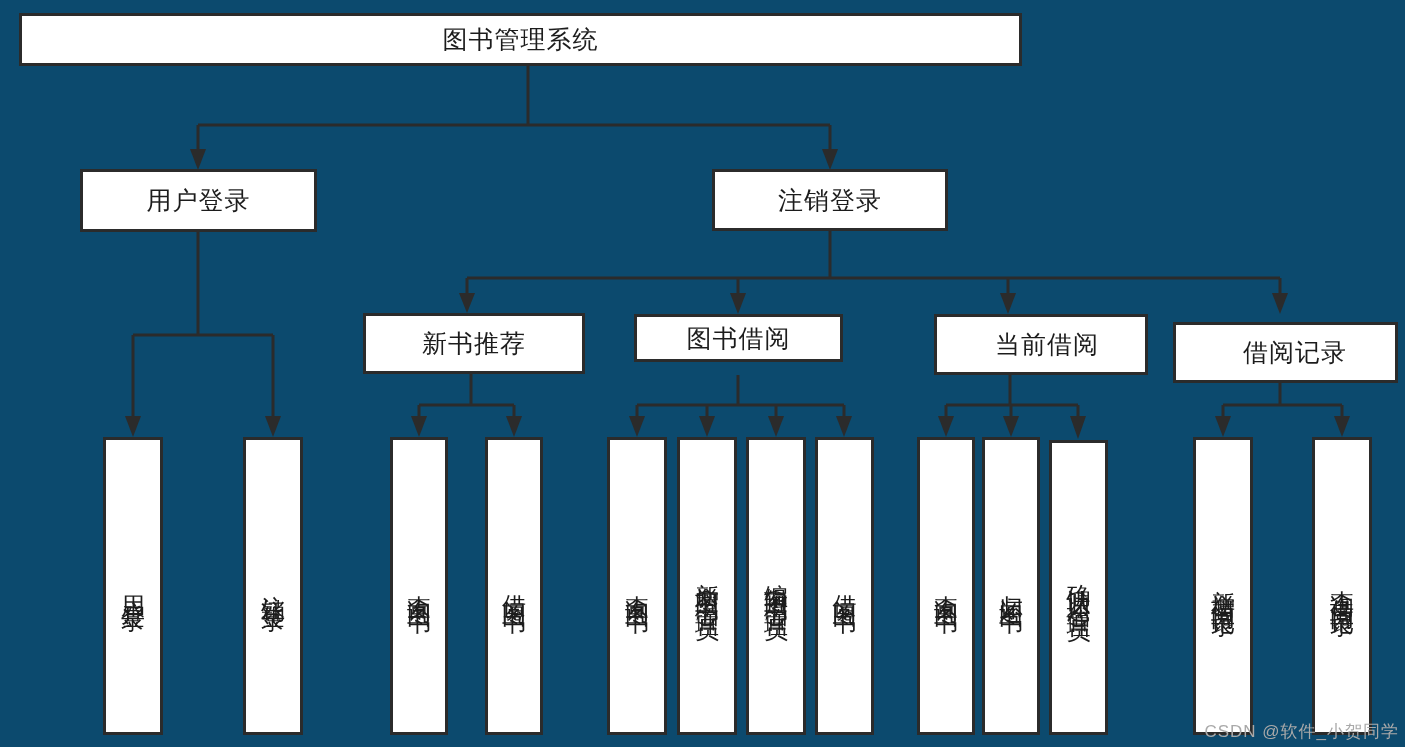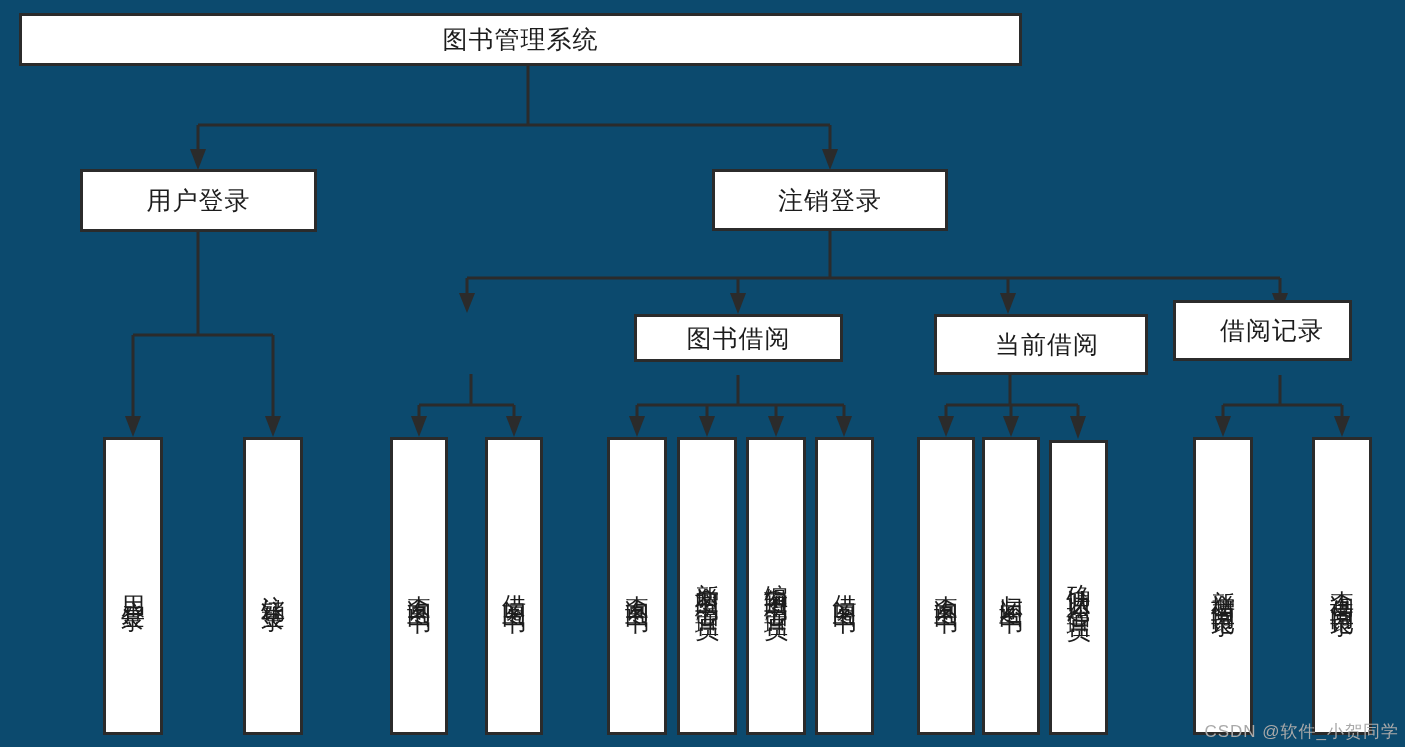--- a/index.html
+++ b/index.html
@@ -35,21 +35,21 @@
     letter-spacing:5px;
     line-height:1;
   }
   
   #n-root            {left:19px;  top:13px;  width:1003px; height:53px;}
   #n-user-login      {left:80px;  top:169px; width:237px;  height:63px;}
   #n-book-mgmt       {left:712px; top:169px; width:236px;  height:62px;}
   #n-new-book        {left:363px; top:313px; width:222px;  height:61px;}
   #n-book-borrow     {left:634px; top:314px; width:209px;  height:48px;}
   #n-current-borrow  {left:934px; top:314px; width:214px;  height:61px;padding-left:12px;}
-  #n-borrow-records  {left:1173px;top:300px; width:179px;  height:61px;padding-left:19px;}
+  #n-borrow-records  {left:1173px;top:322px; width:225px;  height:61px;padding-left:19px;}
   #n-login-leaf      {left:103px; top:437px; width:60px; height:298px;}
   #n-logout-leaf     {left:243px; top:437px; width:60px; height:298px;}
   #n-query-1         {left:390px; top:437px; width:58px; height:298px;}
   #n-borrow-1        {left:485px; top:437px; width:58px; height:298px;}
   #n-query-2         {left:607px; top:437px; width:60px; height:298px;}
   #n-add-books       {left:677px; top:437px; width:60px; height:298px;}
   #n-edit-books      {left:746px; top:437px; width:60px; height:298px;}
   #n-borrow-2        {left:815px; top:437px; width:59px; height:298px;}
   #n-query-3         {left:917px; top:437px; width:58px; height:298px;}
   #n-return-books    {left:982px; top:437px; width:58px; height:298px;}
@@ -132,20 +132,21 @@
       <polygon points="1215,416 1231,416 1223,437"></polygon>
       <polygon points="1334,416 1350,416 1342,437"></polygon>
     </g>
   </svg>
 
   <div id="n-root" class="box hbox">图书管理系统</div>
 
   <div id="n-user-login" class="box hbox">用户登录</div>
   <div id="n-book-mgmt" class="box hbox">注销登录</div>
 
+  <div id="n-new-book" class="box hbox">新书推荐</div>
   <div id="n-book-borrow" class="box hbox">图书借阅</div>
   <div id="n-current-borrow" class="box hbox">当前借阅</div>
   <div id="n-borrow-records" class="box hbox">借阅记录</div>
 
   <div id="n-login-leaf" class="box vbox">用户登录</div>
   <div id="n-logout-leaf" class="box vbox">注销登录</div>
 
   <div id="n-query-1" class="box vbox">查询图书</div>
   <div id="n-borrow-1" class="box vbox">借阅图书</div>
 

